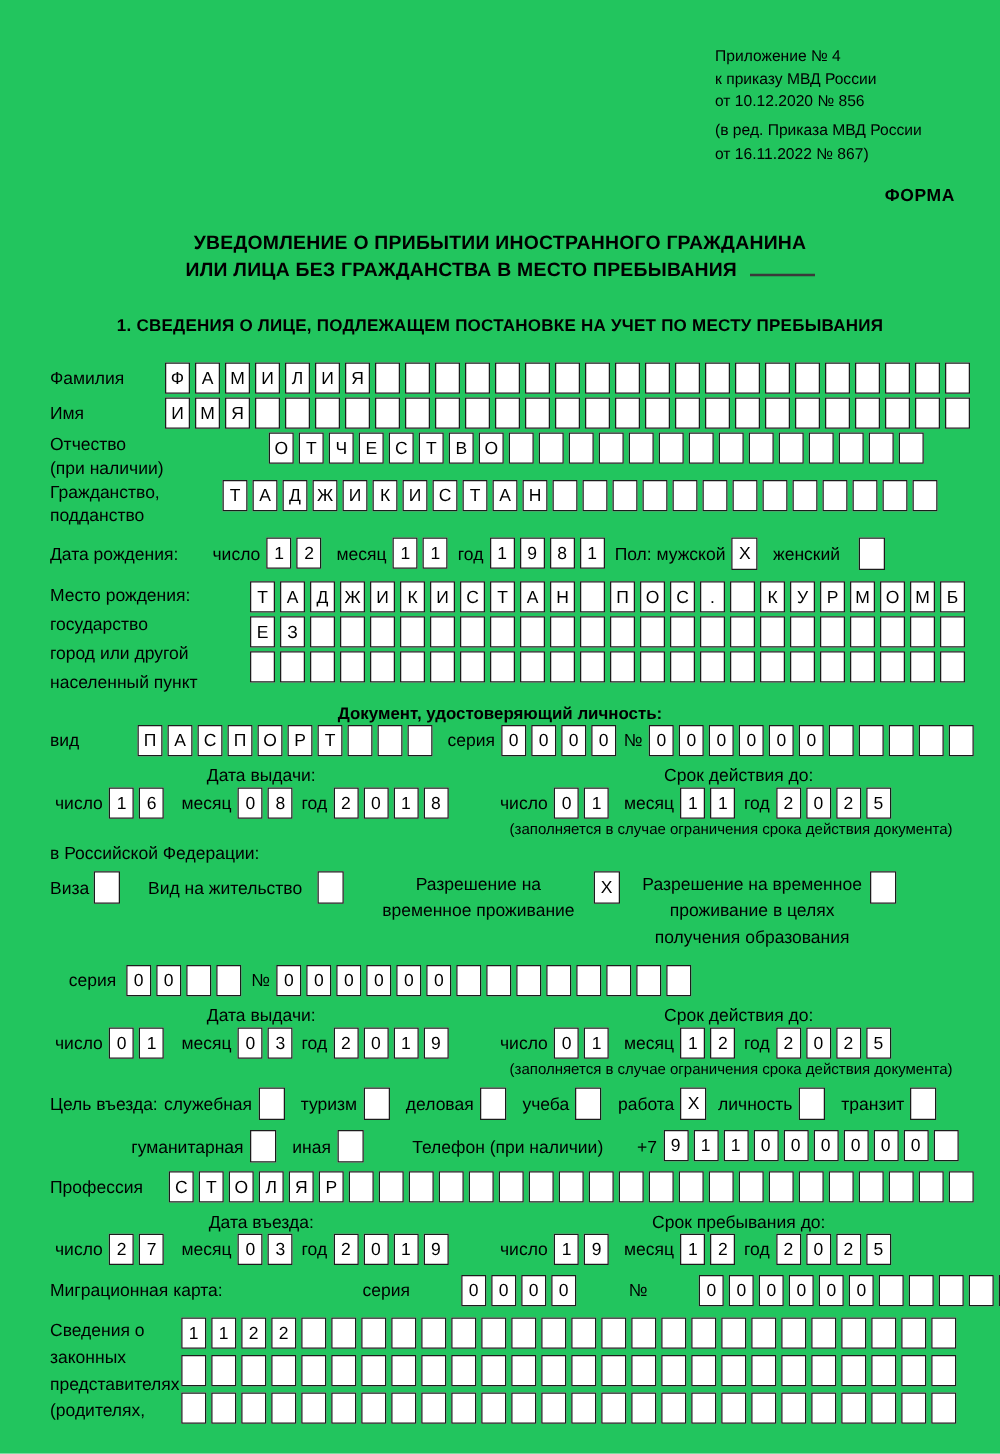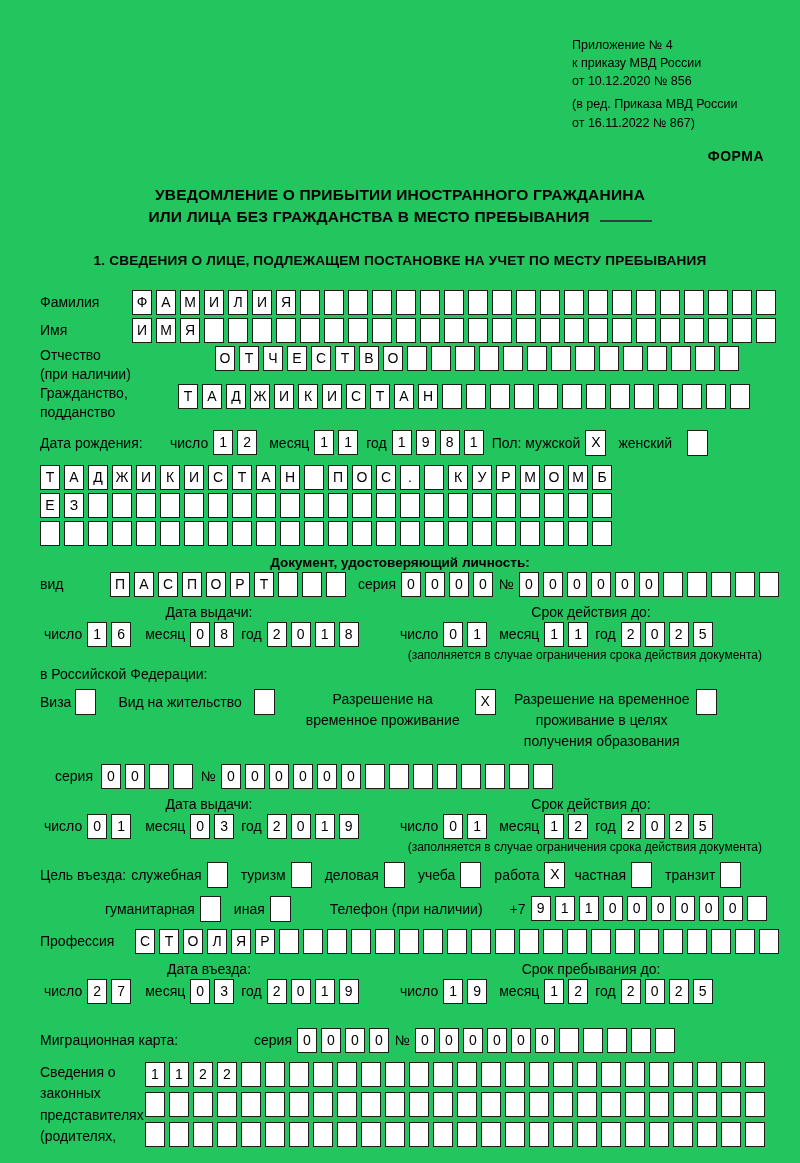--- a/index.html
+++ b/index.html
@@ -229,20 +229,26 @@
         <span class="cell">8</span>
         <span class="cell">1</span>
       </span>
     <span class="mini-lbl" style="margin-left:4px;">Пол: мужской</span>
     <span class="cell cb">X</span>
     <span class="mini-lbl gap8">женский</span>
     <span class="cell cb" style="margin-left:10px;"></span>
   </div>
 
   <div class="row top" style="margin-top:9px;">
+    <span class="lbl" style="width:160px;line-height:23px;">
+      <span>Место рождения:</span><br>
+      <span>государство</span><br>
+      <span>город или другой</span><br>
+      <span>населенный пункт</span>
+    </span>
     <span>
       <div class="cells mrow">
           <span class="cell">Т</span>
           <span class="cell">А</span>
           <span class="cell">Д</span>
           <span class="cell">Ж</span>
           <span class="cell">И</span>
           <span class="cell">К</span>
           <span class="cell">И</span>
           <span class="cell">С</span>
@@ -516,21 +522,21 @@
     </span>
     <span class="pair">
       <span class="plbl">учеба</span>
       <span class="cell cb"></span>
     </span>
     <span class="pair" style="margin-right:5px;justify-content:center;">
       <span class="plbl">работа</span>
       <span class="cell cb">X</span>
     </span>
     <span class="pair">
-      <span class="plbl">частная</span>
+      <span class="plbl">личность</span>
       <span class="cell cb"></span>
     </span>
     <span class="pair">
       <span class="plbl">транзит</span>
       <span class="cell cb"></span>
     </span>
   </div>
   <div class="row purp" style="margin-left:105px;margin-top:8px;">
     <span class="pair">
       <span class="plbl">гуманитарная</span>
@@ -629,21 +635,21 @@
         <span class="cells">
             <span class="cell">2</span>
             <span class="cell">0</span>
             <span class="cell">2</span>
             <span class="cell">5</span>
           </span>
       </div>
     </div>
   </div>
 
-  <div class="row" style="margin-top:24px;">
+  <div class="row" style="margin-top:8px;gap:36px;">
     <span class="lbl" style="width:156px;">Миграционная карта:</span>
     <span class="mini-lbl" style="margin-left:58px;">серия</span>
     <span class="cells">
         <span class="cell">0</span>
         <span class="cell">0</span>
         <span class="cell">0</span>
         <span class="cell">0</span>
       </span>
     <span class="mini-lbl" style="margin-left:2px;">№</span>
     <span class="cells">

